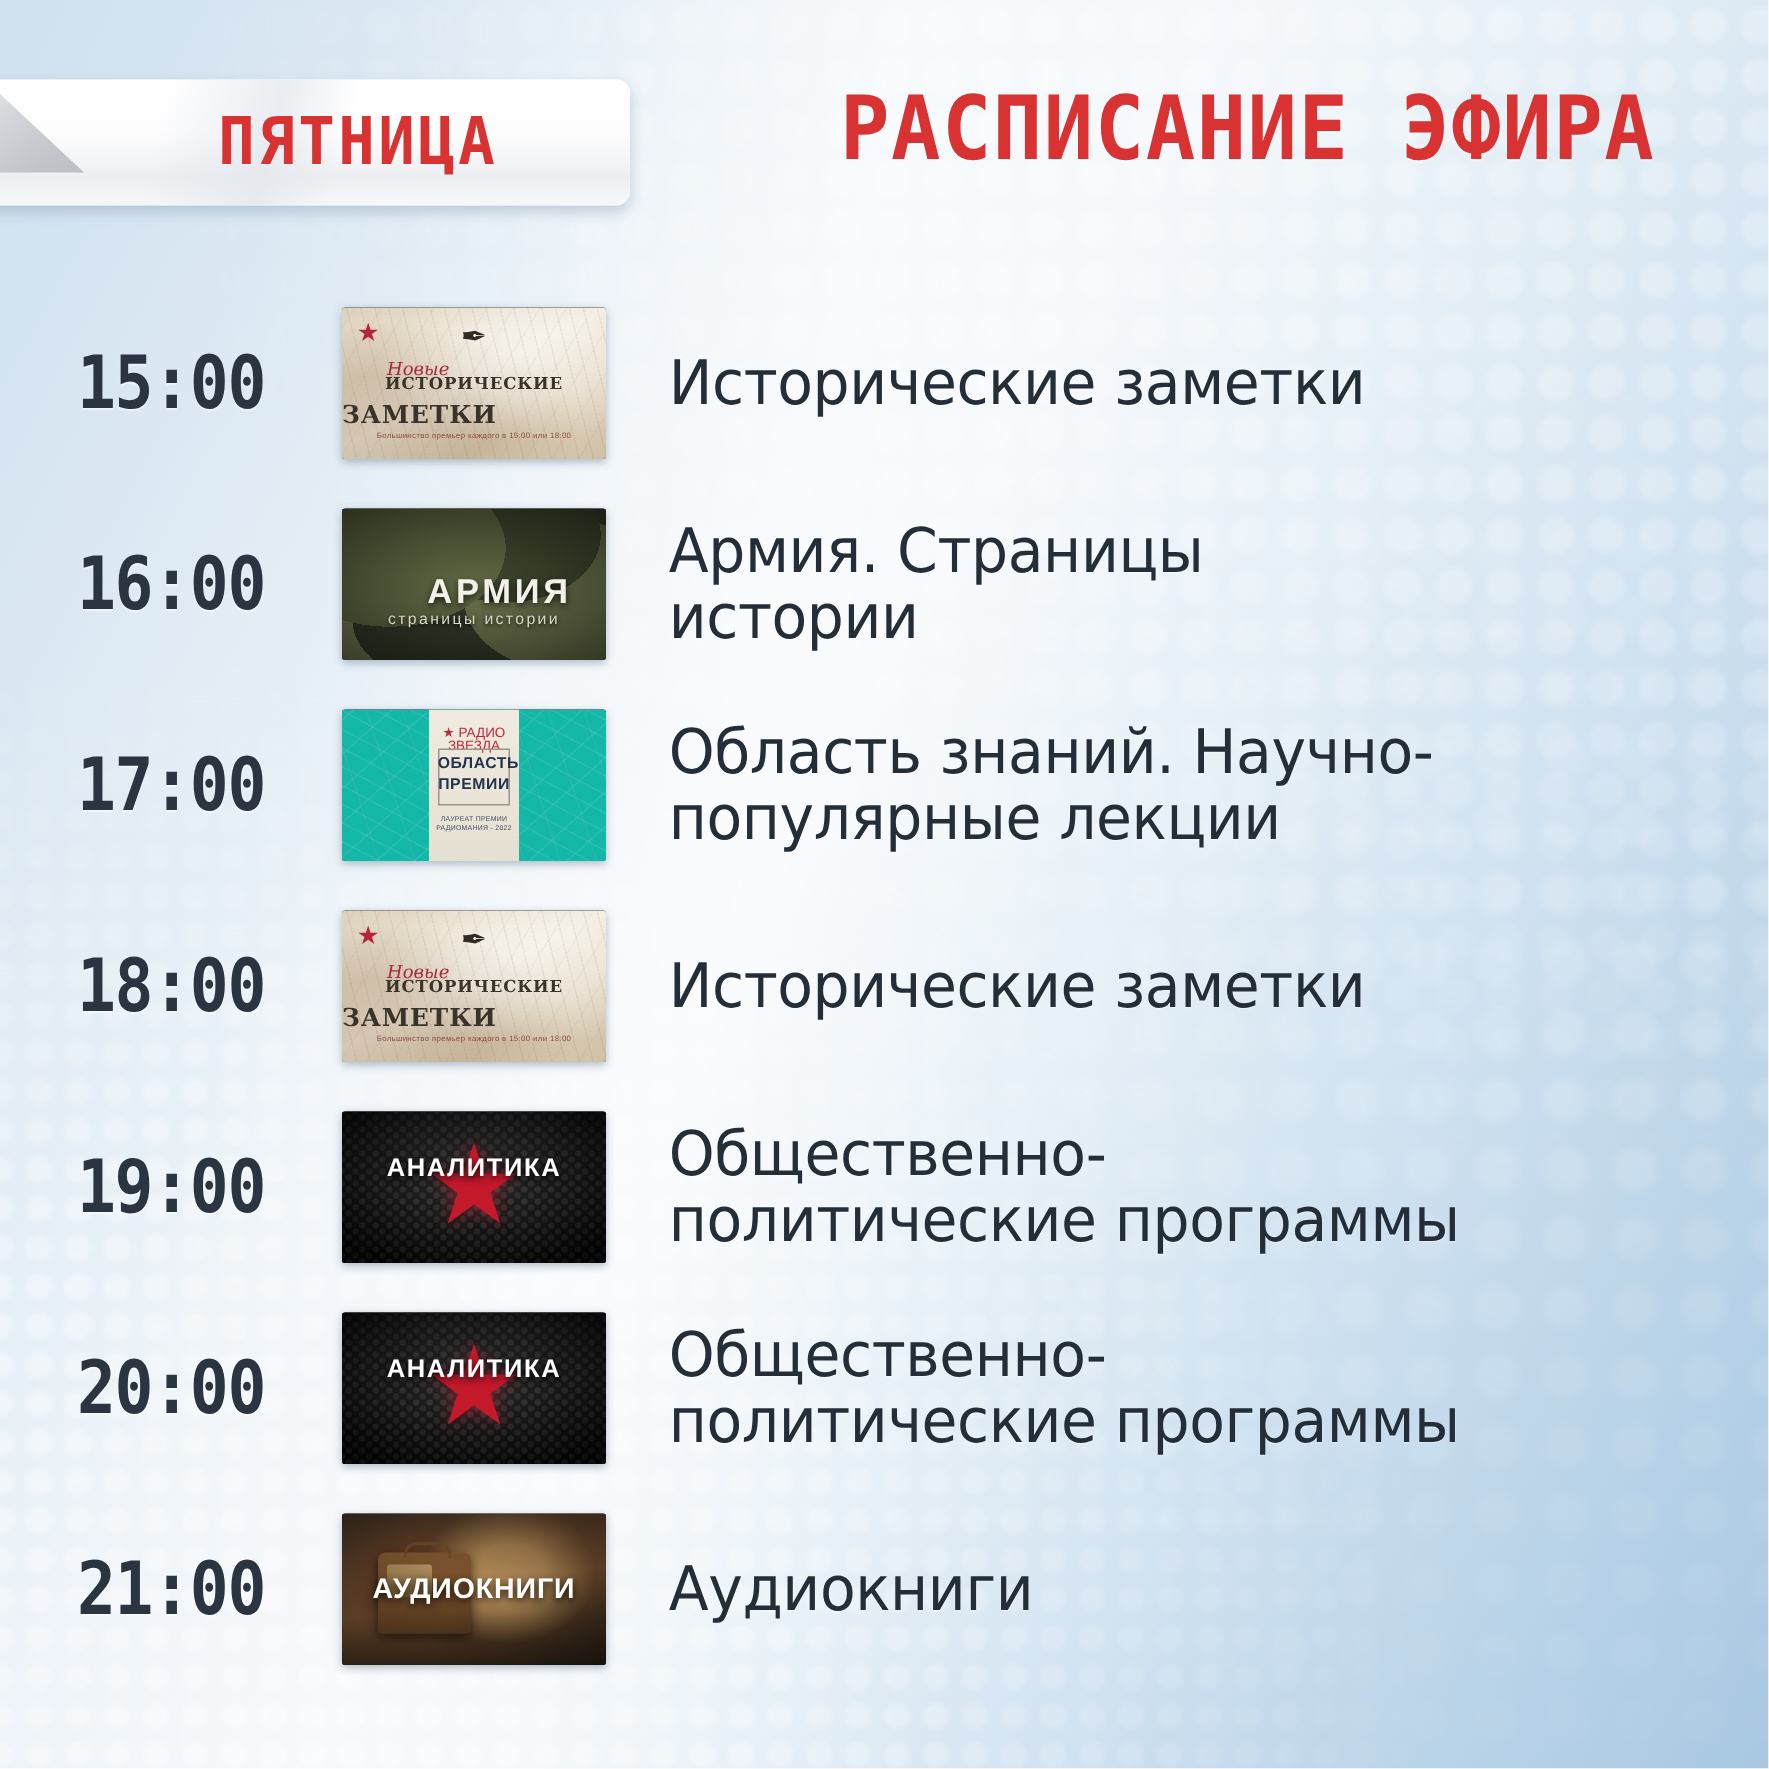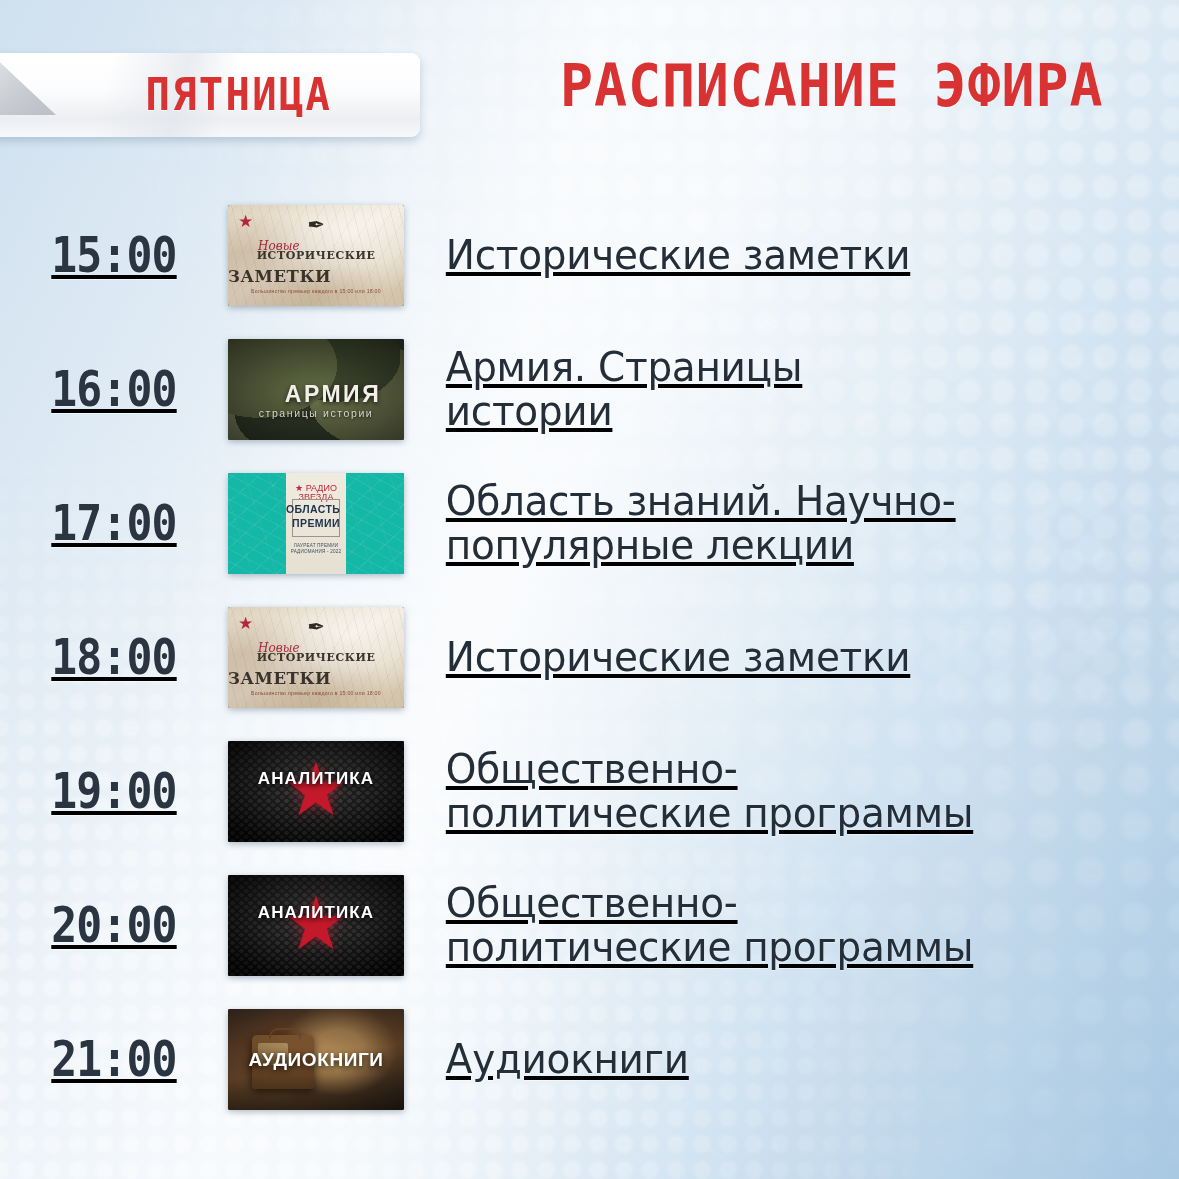--- a/index.html
+++ b/index.html
@@ -90,21 +90,21 @@
     position:absolute;left:560px;top:56px;
     color:#d83232;
     font-family:"DejaVu Sans Mono","Liberation Mono",monospace;
     font-weight:bold;font-size:59px;letter-spacing:1px;line-height:1;
     transform:scaleX(.93);transform-origin:left top;
     white-space:nowrap;
     text-shadow:0 1px 2px rgba(255,255,255,.5);
   }
 
   
-  #schedule{position:absolute;left:0;top:188px;width:1179px;text-decoration:underline;}
+  #schedule{position:absolute;left:0;top:188px;width:1179px;}
   .row{
     position:relative;height:134px;
     display:flex;align-items:center;
   }
   .time{
     width:228px;flex:0 0 228px;
     text-align:center;
     color:#2b3541;
     font-family:"DejaVu Sans Mono","Liberation Mono",monospace;
     font-weight:bold;font-size:49px;letter-spacing:-1px;
@@ -220,21 +220,21 @@
   }
   .art-know .card .logo{
     position:absolute;left:0;right:0;top:11px;text-align:center;
     color:#c0283a;font-size:9px;line-height:1;
   }
   .art-know .card .box{
     position:absolute;left:6px;right:6px;top:26px;height:36px;
     border:.8px solid #9a958a;
   }
   .art-know .card .k1{
-    position:absolute;left:0;right:0;top:30px;text-align:left;
+    position:absolute;left:0;right:0;top:30px;text-align:right;
     color:#21344c;font-size:10.5px;font-weight:bold;letter-spacing:.4px;
   }
   .art-know .card .k2{
     position:absolute;left:0;right:0;top:44px;text-align:center;
     color:#21344c;font-size:10.5px;font-weight:bold;letter-spacing:.4px;
   }
   .art-know .card .cap{
     position:absolute;left:0;right:0;top:70px;text-align:center;
     color:#3d4f63;font-size:4.6px;line-height:1.5;letter-spacing:.2px;
   }

